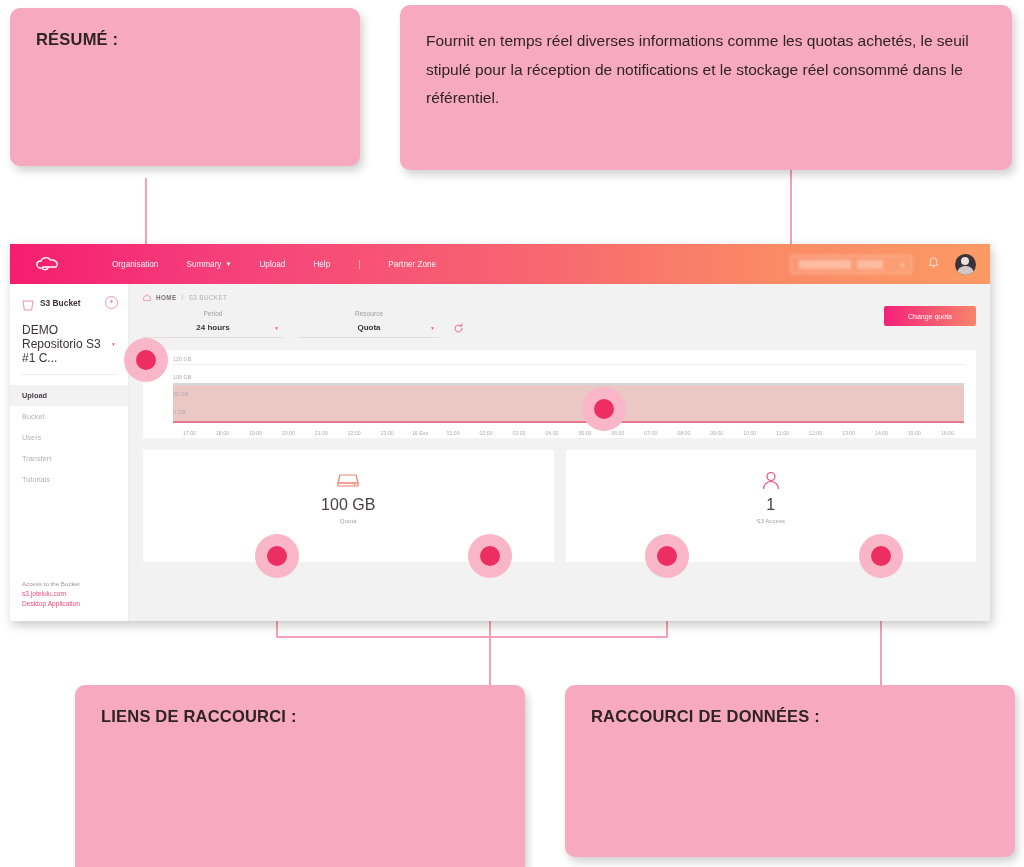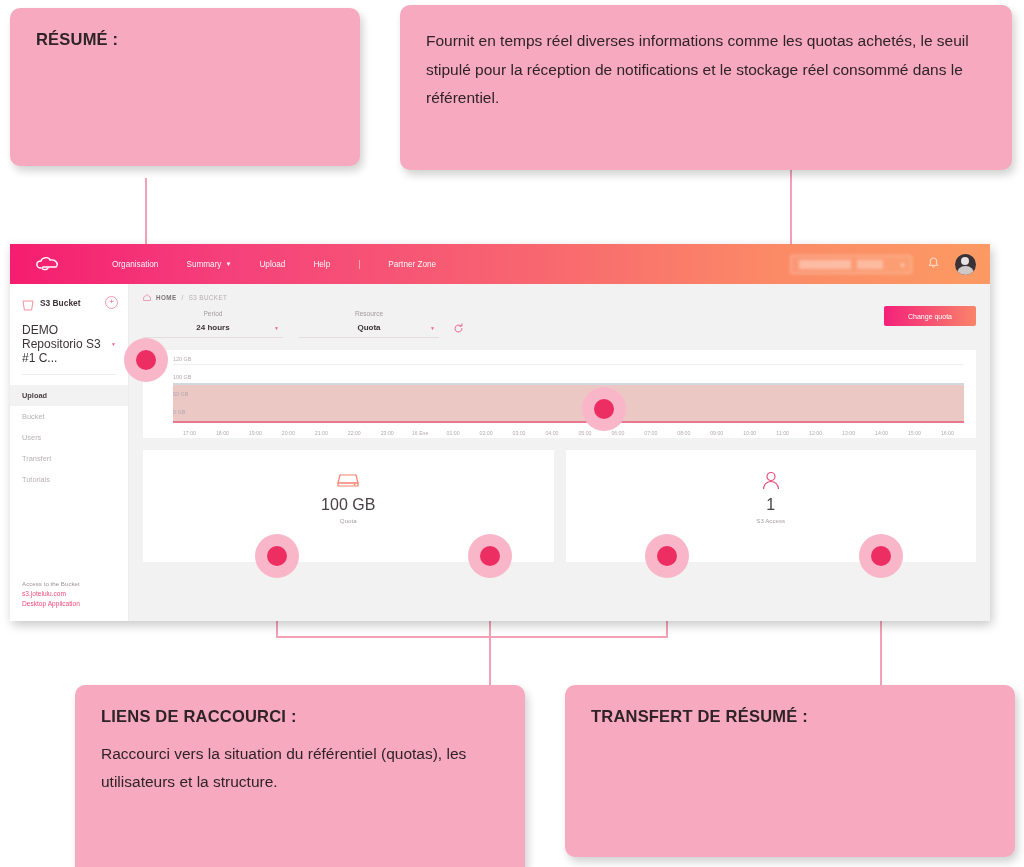--- a/index.html
+++ b/index.html
@@ -375,18 +375,17 @@
 <div class="callout" id="box-resume">
   <div class="c-title">RÉSUMÉ :</div>
 </div>
 
 <div class="callout" id="box-surveillance">
   <div class="c-body">Fournit en temps réel diverses informations comme les quotas achetés, le seuil stipulé pour la réception de notifications et le stockage réel consommé dans le référentiel.</div>
 </div>
 
 <div class="callout" id="box-liens">
   <div class="c-title">LIENS DE RACCOURCI :</div>
-  <div class="c-body">Raccourci vers la situation du référentiel (quotas), les utilisateurs et la structure.</div>
 </div>
 
 <div class="callout" id="box-transfert">
-  <div class="c-title">TRANSFERT DE RÉSUMÉ :</div>
+  <div class="c-title">RACCOURCI DE DONNÉES :</div>
 </div>
 
 </body></html>

